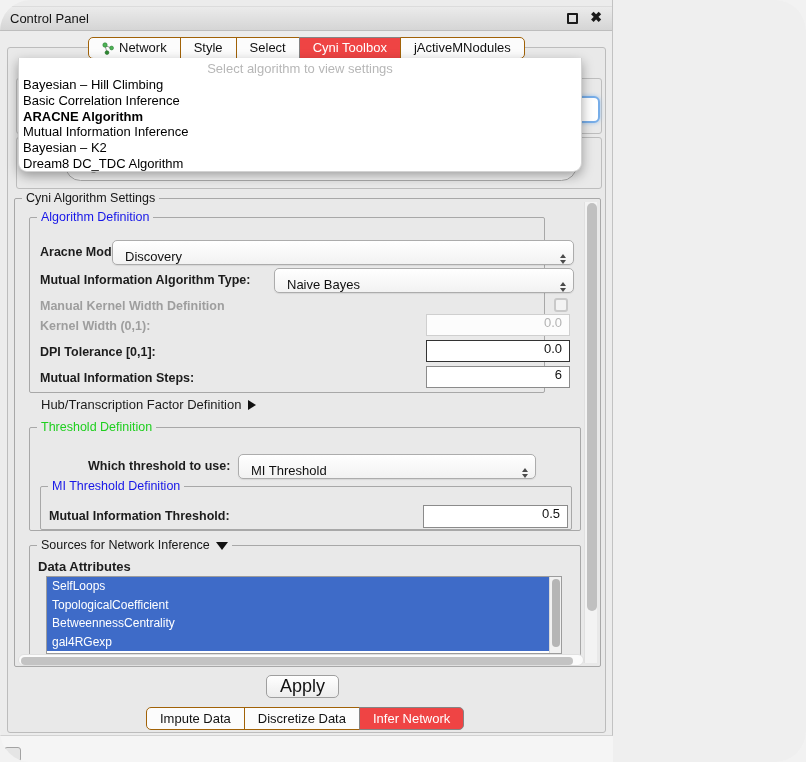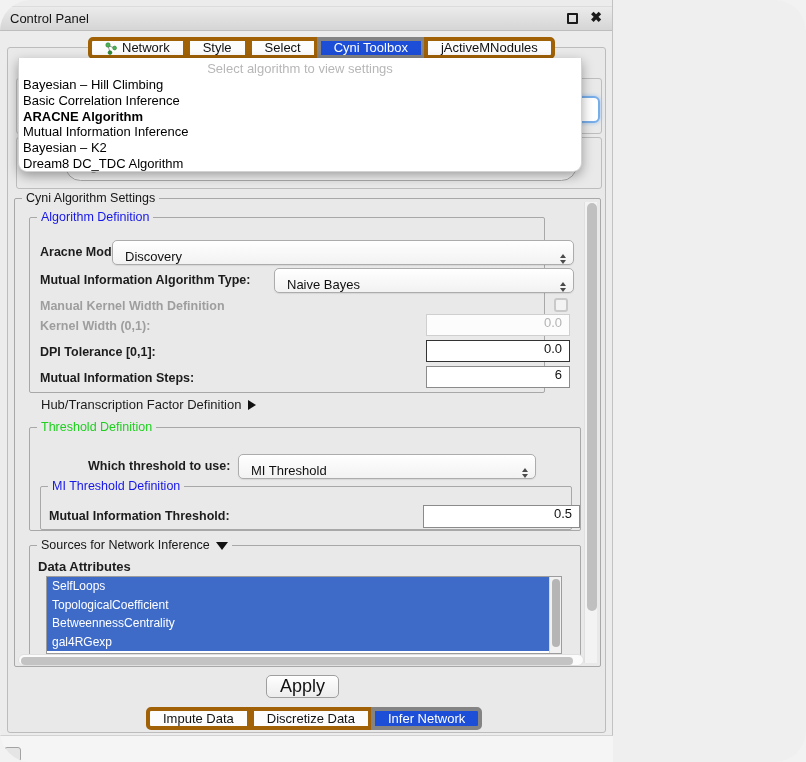--- a/index.html
+++ b/index.html
@@ -14,25 +14,25 @@
       background:linear-gradient(#ebebeb,#d5d5d5);border-top:1px solid #dcdcdc;border-bottom:1px solid #bdbdbd;}
   #cp-title{position:absolute;left:10px;top:0;line-height:24px;font-size:13px;color:#141414;}
   #cp-float{position:absolute;right:34px;top:6px;width:11px;height:11px;border:2px solid #1a1a1a;border-radius:1px;}
   #cp-close{position:absolute;right:10px;top:2px;font-size:14px;font-weight:bold;color:#1a1a1a;}
 
   #cp-content{position:absolute;left:7px;top:47px;width:599px;height:686px;background:#e9e9e9;
       border:1px solid #bcbcbc;border-radius:3px;}
 
   
   #cp-tabs{position:absolute;left:88px;top:37px;height:22px;display:flex;z-index:5;}
-  .tab{font-size:13px;line-height:20px;padding:0 13px;background:#fcfcfc;border:4px solid #a16207;
+  .tab{font-size:13px;line-height:20px;padding:0 13px;background:#fcfcfc;border:1px solid #a16207;
        margin-left:-1px;color:#111;display:flex;align-items:center;gap:5px;white-space:nowrap;}
   .tab:first-child{border-radius:5px 0 0 5px;margin-left:0;}
   .tab:last-child{border-radius:0 5px 5px 0;}
-  .tab.sel{background:#1d4ed8;border-color:#848484;color:#fff;}
+  .tab.sel{background:#ef4444;border-color:#848484;color:#fff;}
 
   
   #bg-group1{position:absolute;left:16px;top:78px;width:586px;height:56px;border:1px solid #bdbdbd;border-radius:3px;}
   #bg-combo1{position:absolute;left:558px;top:96px;width:42px;height:27px;background:#fff;
       border:2px solid #77ade8;border-radius:6px;box-shadow:0 0 4px #9cc3ec;}
   #bg-group2{position:absolute;left:16px;top:137px;width:586px;height:52px;border:1px solid #bdbdbd;border-radius:3px;}
   #bg-combo2{position:absolute;left:48px;top:12px;width:512px;height:31px;background:#f4f4f4;
       border:1px solid #ababab;border-radius:16px;}
   #bg-combo2 span{margin-left:24px;line-height:29px;color:#9b9b9b;font-size:13px;display:inline-block;}
 
@@ -217,21 +217,21 @@
           <span class="cv">MI Threshold</span>
           <span class="ud">
               <span class="tri-up"></span>
               <span class="tri-dn"></span>
             </span>
         </div>
 
         <div id="g-mit" class="tb">
           <span class="tb-lbl blue">MI Threshold Definition</span>
           <span class="fl" style="left:8px;top:22px">Mutual Information Threshold:</span>
-          <div class="field norm" style="left:382px;top:18px;width:157px;height:23px">
+          <div class="field norm" style="left:382px;top:18px;width:145px;height:23px">
             <span>0.5</span>
           </div>
         </div>
       </div>
 
       <div id="g-sources" class="tb">
         <span class="tb-lbl">
           <span>Sources for Network Inference</span><span class="arrow-down"></span>
         </span>
         <span class="fl" style="left:8px;top:14px;font-size:13px">Data Attributes</span>

